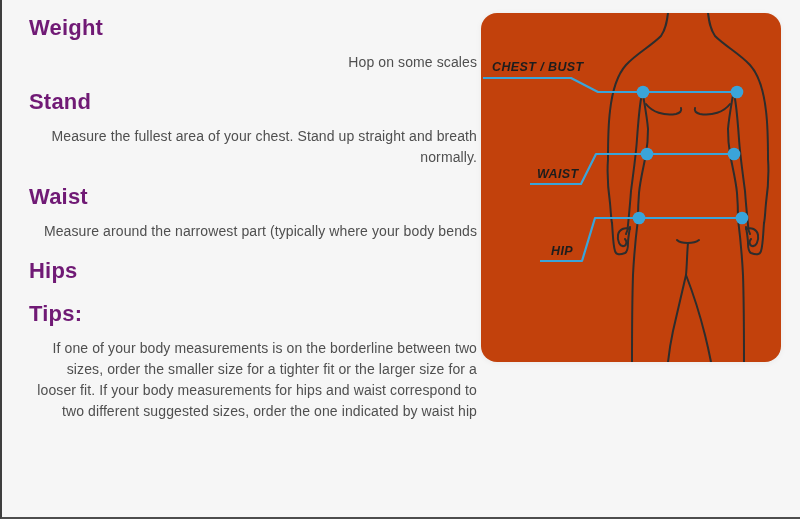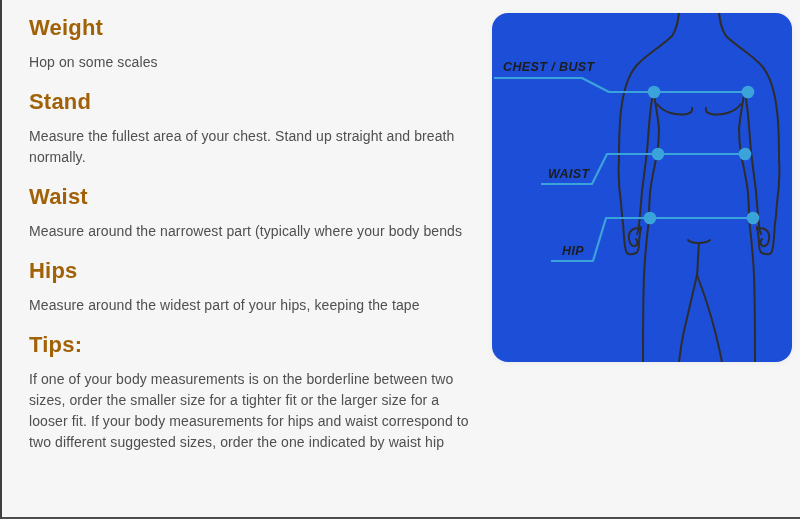--- a/index.html
+++ b/index.html
@@ -21,35 +21,36 @@
     position: absolute;
     left: 27px; top: 14px;
     width: 448px;
   }
   .section { margin: 0 0 15px 0; }
   .section h2 {
     margin: 0 0 10px 0;
     font-size: 22px;
     line-height: 28px;
     font-weight: 700;
-    color: #a16207;
+    color: #701a75;
     letter-spacing: 0.2px;
   }
   .pline {
     font-size: 14px;
     line-height: 21px;
     color: #4f4f4f;
     letter-spacing: 0.1px;
     white-space: nowrap;
+    text-align: right;
   }
   .diagram-card {
     position: absolute;
-    left: 490px; top: 13px;
+    left: 479px; top: 13px;
     width: 300px; height: 349px;
-    background: #1d4ed8;
+    background: #c2410c;
     border-radius: 16px;
     box-shadow: 0 1px 6px rgba(0,0,0,0.05);
     overflow: hidden;
   }
   .diagram-card svg { display: block; }
   .diagram-label {
     font-family: "Liberation Sans", sans-serif;
     font-size: 12.5px;
     font-weight: 700;
     font-style: italic;
@@ -79,21 +80,20 @@
       <div class="pline">normally.</div>
     </div>
 
     <div class="section">
       <h2>Waist</h2>
       <div class="pline">Measure around the narrowest part (typically where your body bends</div>
     </div>
 
     <div class="section">
       <h2>Hips</h2>
-      <div class="pline">Measure around the widest part of your hips, keeping the tape</div>
     </div>
 
     <div class="section">
       <h2>Tips:</h2>
       <div class="pline">If one of your body measurements is on the borderline between two</div>
       <div class="pline">sizes, order the smaller size for a tighter fit or the larger size for a</div>
       <div class="pline">looser fit. If your body measurements for hips and waist correspond to</div>
       <div class="pline">two different suggested sizes, order the one indicated by waist hip</div>
     </div>
 

